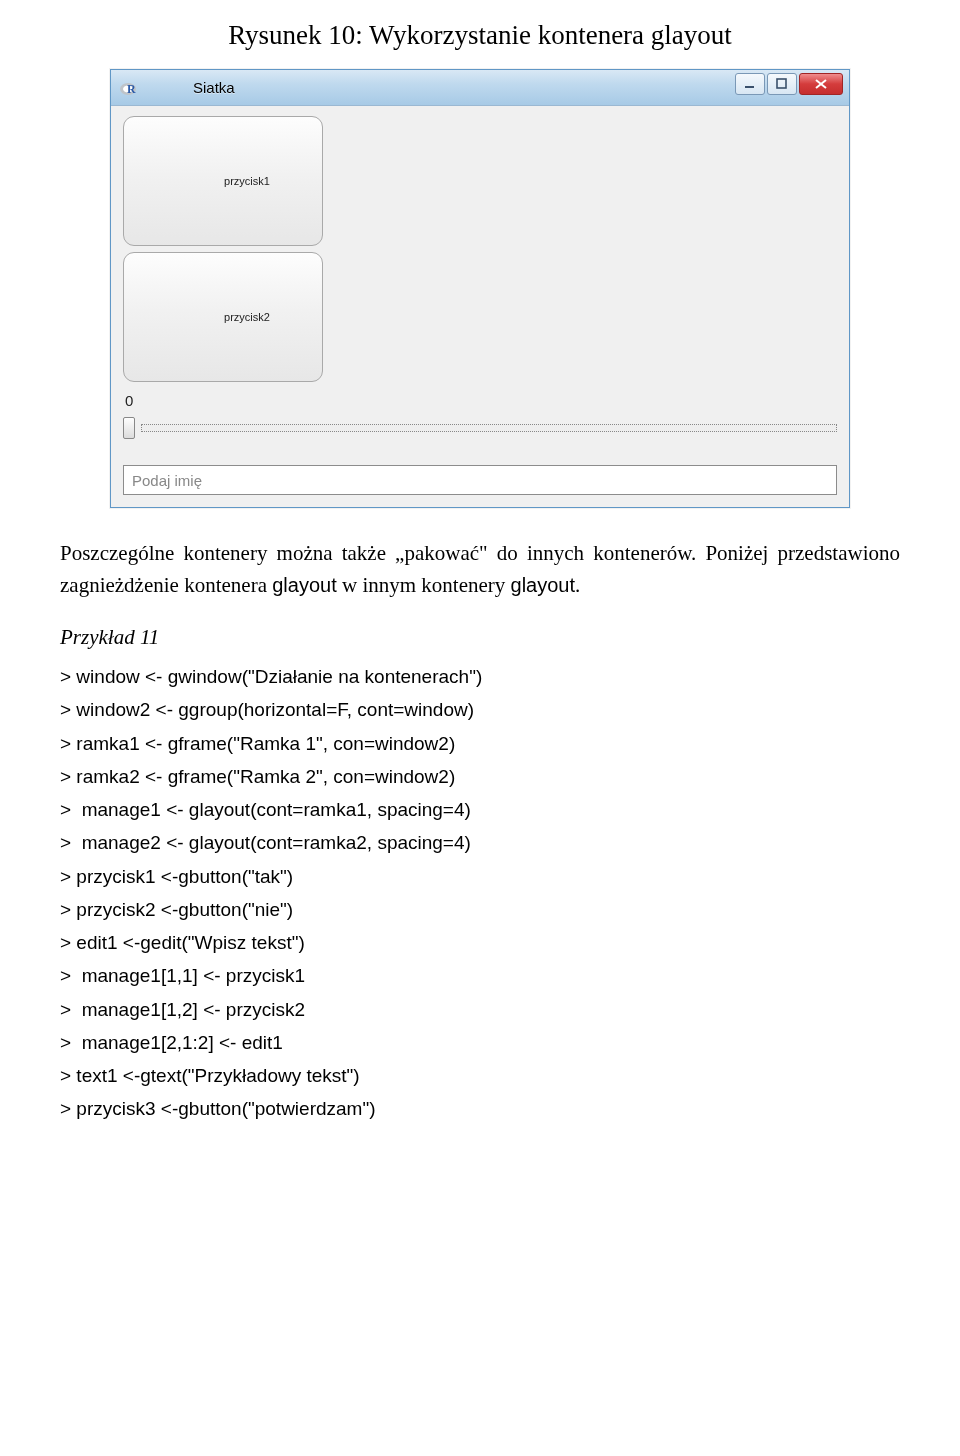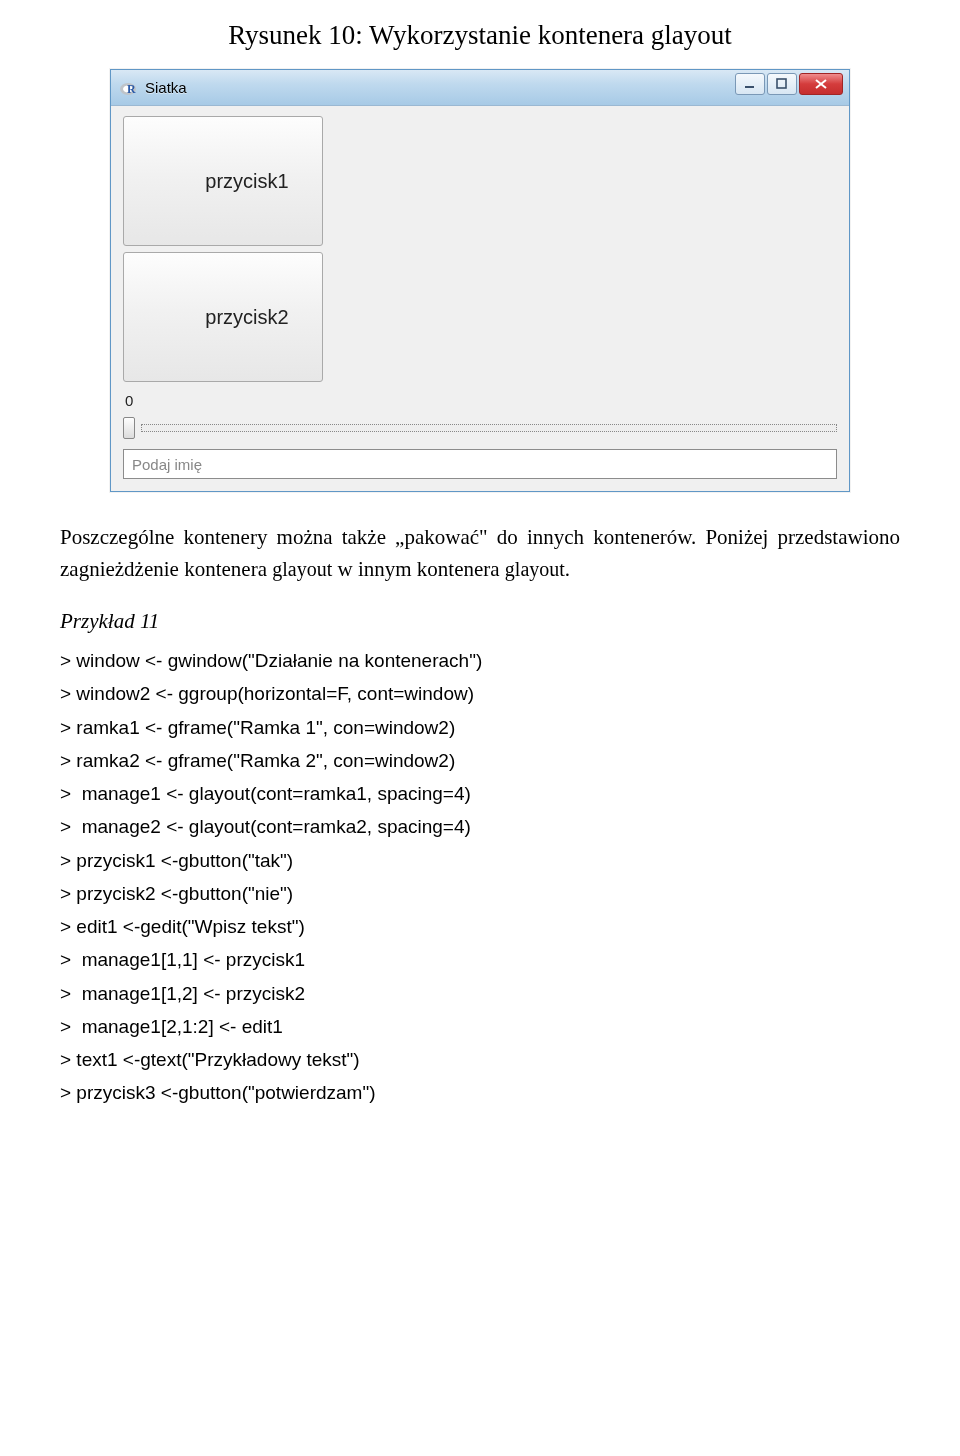--- a/index.html
+++ b/index.html
@@ -44,20 +44,21 @@
     display: flex;
     align-items: center;
     justify-content: center;
   }
   .app-icon svg { display: block; }
   .title-text {
     font-family: "Segoe UI", Tahoma, sans-serif;
     font-size: 15px;
     color: #000;
     text-shadow: 0 1px 0 rgba(255,255,255,0.5);
+    margin-left: 48px;
   }
   .win-controls {
     position: absolute;
     right: 6px;
     top: 3px;
     display: flex;
     gap: 2px;
   }
   .win-btn {
     width: 30px;
@@ -86,26 +87,26 @@
   .btn-col {
     display: flex;
     flex-direction: column;
     gap: 6px;
     width: 200px;
   }
   .gbutton {
     height: 130px;
     background: linear-gradient(to bottom, #fdfdfd 0%, #f1f1f1 45%, #e7e7e7 100%);
     border: 1px solid #a9a9a9;
-    border-radius: 3px;
+    border-radius: 11px;
     display: flex;
     align-items: center;
     justify-content: center;
     font-family: "Segoe UI", Tahoma, sans-serif;
-    font-size: 20px;
+    font-size: 11px;
     color: #222;
     padding-left: 48px;
   }
   .zero-row {
     font-family: "Segoe UI", Tahoma, sans-serif;
     font-size: 15px;
     color: #222;
     padding: 4px 2px 2px 2px;
   }
   .slider-row {
@@ -122,21 +123,21 @@
   }
   .slider-track {
     flex: 1;
     height: 8px;
     border: 1px dotted #888;
     background: #eee;
   }
   .input-row {
     display: flex;
     gap: 8px;
-    margin-top: 4px;
+    margin-top: 20px;
   }
   .text-input {
     flex: 1;
     height: 30px;
     border: 1px solid #8c8c8c;
     background: #fff;
     padding: 0 8px;
     font-family: "Segoe UI", Tahoma, sans-serif;
     font-size: 15px;
     color: #888;
@@ -145,21 +146,21 @@
   }
   
   .body-text {
     font-size: 21px;
     line-height: 1.5;
     text-align: justify;
     margin: 30px 0 24px 0;
     font-family: "Times New Roman", serif;
   }
   .body-text .code-inline {
-    font-family: Liberation Serif, serif;
+    font-family: Liberation Sans, sans-serif;
     font-size: 20px;
   }
   .example-heading {
     font-style: italic;
     font-size: 21px;
     margin: 4px 0 10px 0;
     font-family: "Times New Roman", serif;
   }
   .codeblock {
     font-family: "Lucida Sans", "Trebuchet MS", Verdana, sans-serif;
@@ -216,21 +217,21 @@
         <div class="slider-thumb"></div>
         <div class="slider-track"></div>
       </div>
       <div class="input-row">
         <div class="text-input">Podaj imię</div>
       </div>
     </div>
   </div>
 
   <p class="body-text">
-    <span>Poszczególne kontenery można także „pakować" do innych kontenerów. Poniżej przedstawiono zagnieżdżenie kontenera </span><span class="code-inline">glayout</span><span> w innym kontenera </span><span class="code-inline">glayout</span><span>.</span>
+    <span>Poszczególne kontenery można także „pakować" do innych kontenerów. Poniżej przedstawiono zagnieżdżenie kontenera </span><span class="code-inline">glayout</span><span> w innym kontenery </span><span class="code-inline">glayout</span><span>.</span>
   </p>
 
   <div class="example-heading">Przykład 11</div>
 
   <pre class="codeblock" id="codeblock">&gt; window &lt;- gwindow("Działanie na kontenerach")
 &gt; window2 &lt;- ggroup(horizontal=F, cont=window)
 &gt; ramka1 &lt;- gframe("Ramka 1", con=window2)
 &gt; ramka2 &lt;- gframe("Ramka 2", con=window2)
 &gt;  manage1 &lt;- glayout(cont=ramka1, spacing=4)
 &gt;  manage2 &lt;- glayout(cont=ramka2, spacing=4)

